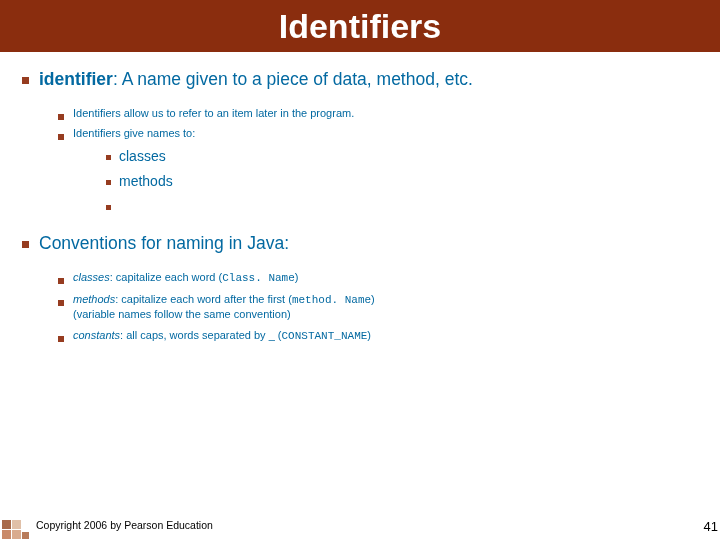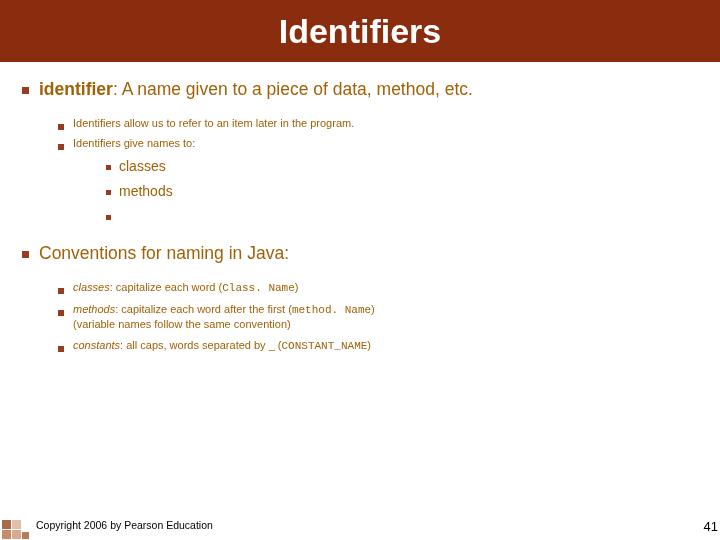--- a/index.html
+++ b/index.html
@@ -7,35 +7,35 @@
     width: 720px;
     height: 540px;
     font-family: Verdana, Arial, sans-serif;
     background: #ffffff;
     position: relative;
     overflow: hidden;
   }
   .title-bar {
     background: #8a2d0e;
     width: 100%;
-    height: 62px;
+    height: 52px;
     display: flex;
     align-items: center;
     justify-content: center;
   }
   .title-bar h1 {
     color: #ffffff;
     font-size: 34px;
     font-weight: bold;
   }
   .content {
     padding: 10px 18px 0 22px;
     font-size: 17.5px;
     line-height: 1.35;
-    color: #a16207;
+    color: #0369a1;
   }
   .bullet-row {
     display: flex;
     align-items: flex-start;
     margin-top: 6px;
   }
   .sq {
     width: 7px;
     height: 7px;
     background: #963c20;

